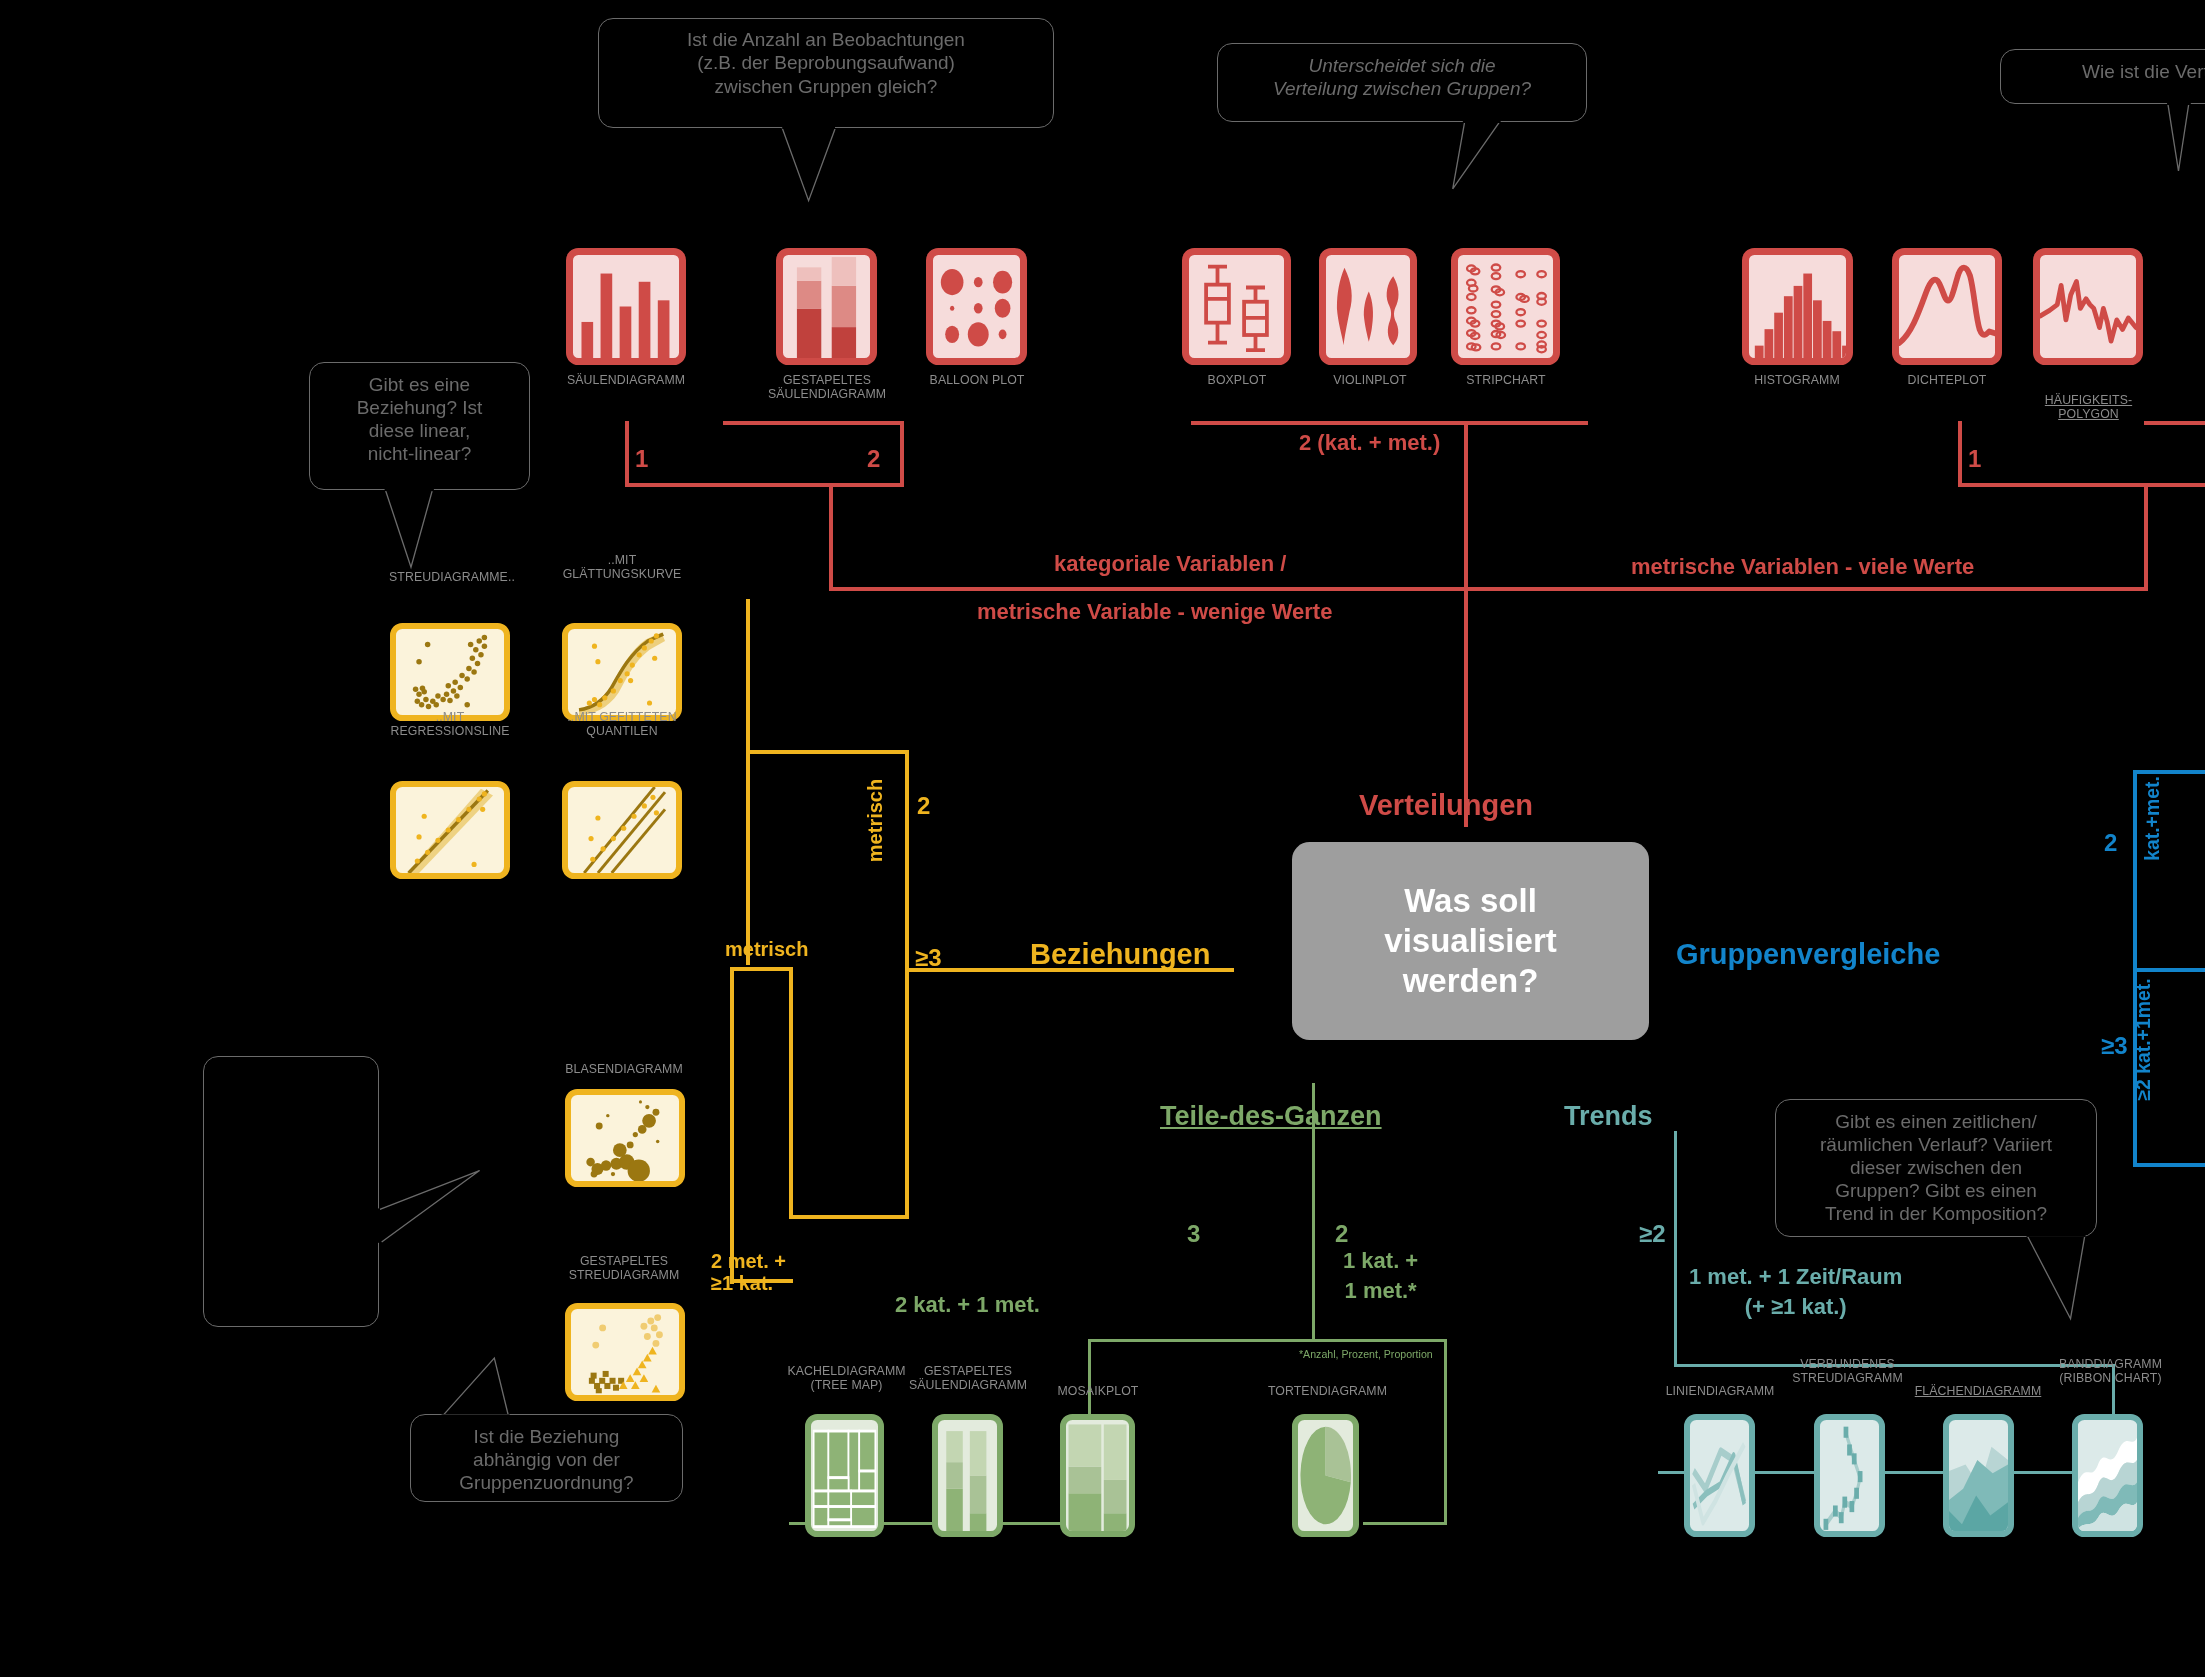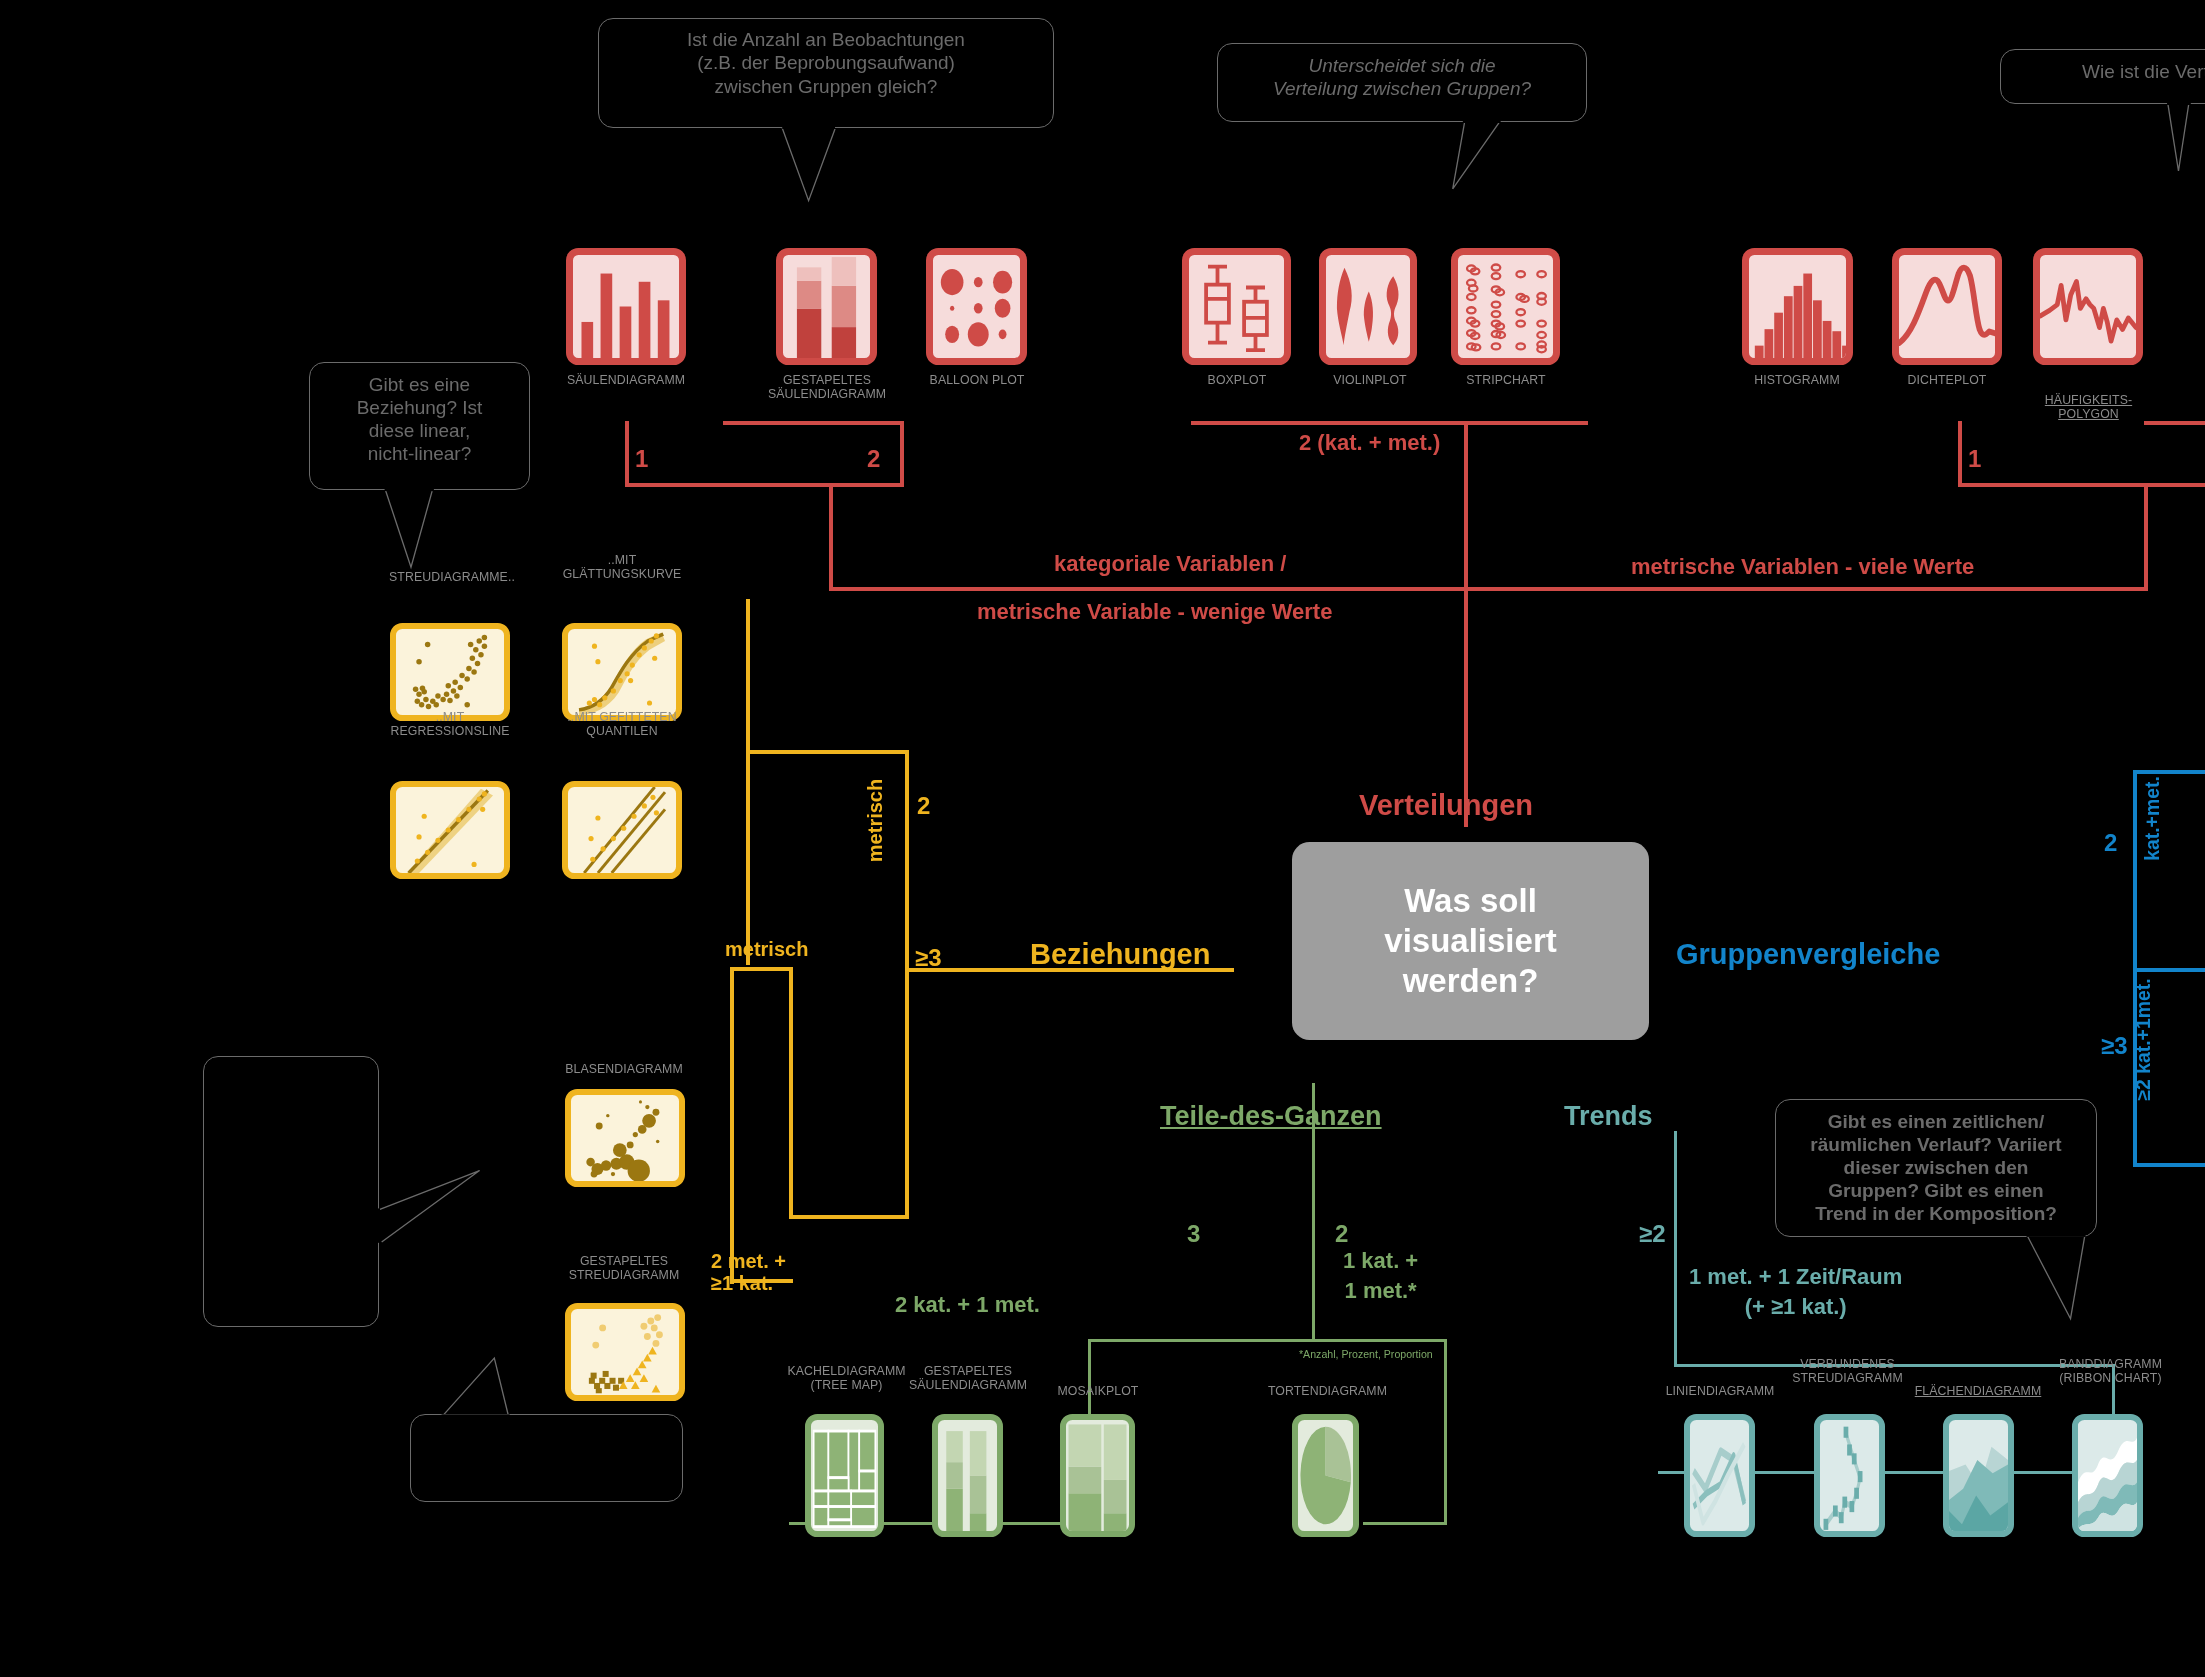--- a/index.html
+++ b/index.html
@@ -85,29 +85,32 @@
   </div>
 
   <div class="bubble" style="left:203px;top:1056px;width:176px;height:271px;">
     <svg width="194" height="115" style="left:175px;top:71px;" viewBox="0 0 440 260">
       <polyline points="2,184 228,96 6,258" fill="none" stroke="#6b6b6b" stroke-width="3"></polyline>
       <rect x="-8" y="182" width="10" height="78" fill="#000"></rect>
     </svg>
   </div>
 
   <div class="bubble" style="left:410px;top:1414px;width:273px;height:88px;">
+    <div style="white-space:pre-line;">Ist die Beziehung
+abhängig von der
+Gruppenzuordnung?</div>
     <svg width="132" height="62" style="left:26.5px;top:-58px;" viewBox="0 0 300 140">
       <polyline points="10,134 128,2 160,133" fill="none" stroke="#6b6b6b" stroke-width="3"></polyline>
       <rect x="8" y="130" width="155" height="10" fill="#000"></rect>
     </svg>
   </div>
 
 
   <div class="bubble" style="left:1775px;top:1099px;width:322px;height:138px;">
-    <div style="white-space:pre-line;font-weight:bold;">Gibt es einen zeitlichen/
+    <div style="white-space:pre-line;">Gibt es einen zeitlichen/
 räumlichen Verlauf? Variiert
 dieser zwischen den
 Gruppen? Gibt es einen
 Trend in der Komposition?</div>
     <svg width="132" height="88" style="left:247px;top:136px;" viewBox="0 0 300 200">
       <polyline points="10,0 108,188 140,2" fill="none" stroke="#6b6b6b" stroke-width="3"></polyline>
       <rect x="8" y="-6" width="134" height="8" fill="#000"></rect>
     </svg>
   </div>
 

